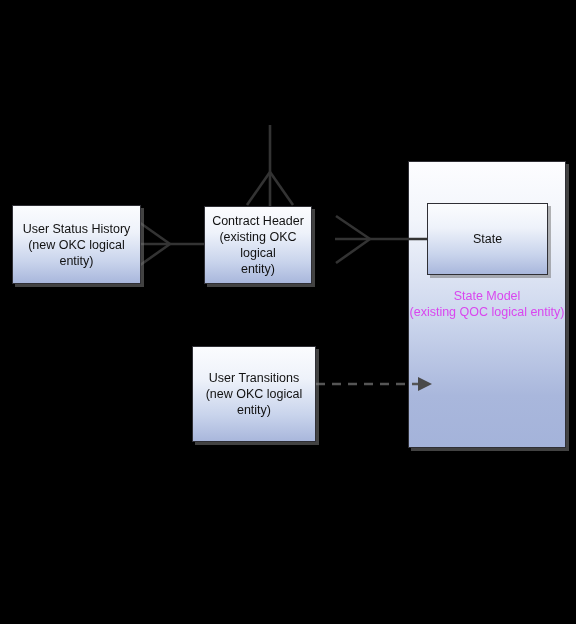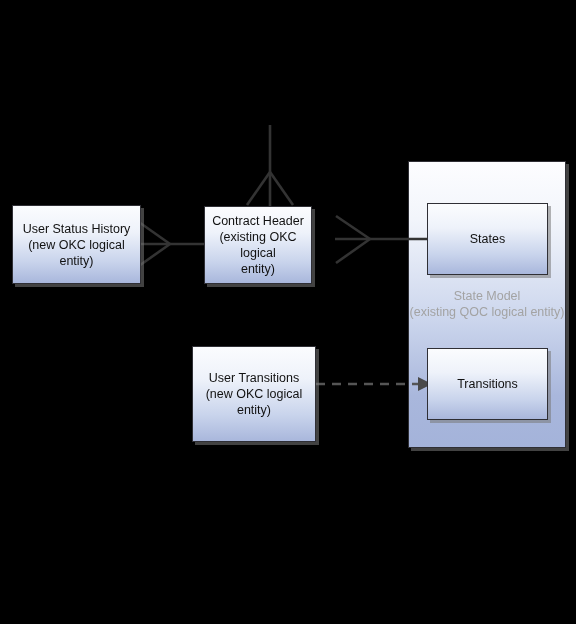--- a/index.html
+++ b/index.html
@@ -42,21 +42,21 @@
     position: absolute;
     box-sizing: border-box;
     border: 1px solid #2f2f35;
     background: linear-gradient(to bottom, #fdfdff 0%, #f2f5fb 20%, #ccd6ed 55%, #a9b7dc 82%, #a4b3da 100%);
     box-shadow: 3px 3px 0 rgba(120,120,120,0.55);
     z-index: 2;
   }
   .group-label {
     position: absolute;
     text-align: center;
-    color: #a3a3a3;
+    color: #d946ef;
     font-size: 12.5px;
     line-height: 16px;
     white-space: pre-line;
     z-index: 6;
   }
 
   
   #wires {
     position: absolute;
     left: 0;
@@ -116,20 +116,17 @@
 entity)</span>
   </div>
 
   <div class="entity" id="e-user-transitions" style="left: 192px; top: 346px; width: 124px; height: 96px; align-items: center;">
     <span class="txt">User Transitions
 (new OKC logical
 entity)</span>
   </div>
 
   <div class="entity" id="e-states" style="left: 427px; top: 203px; width: 121px; height: 72px;">
-    <span class="txt">States</span>
+    <span class="txt">State</span>
   </div>
 
-  <div class="entity" id="e-transitions" style="left: 427px; top: 348px; width: 121px; height: 72px;">
-    <span class="txt">Transitions</span>
-  </div>
 
 </div>
 
 </body></html>

